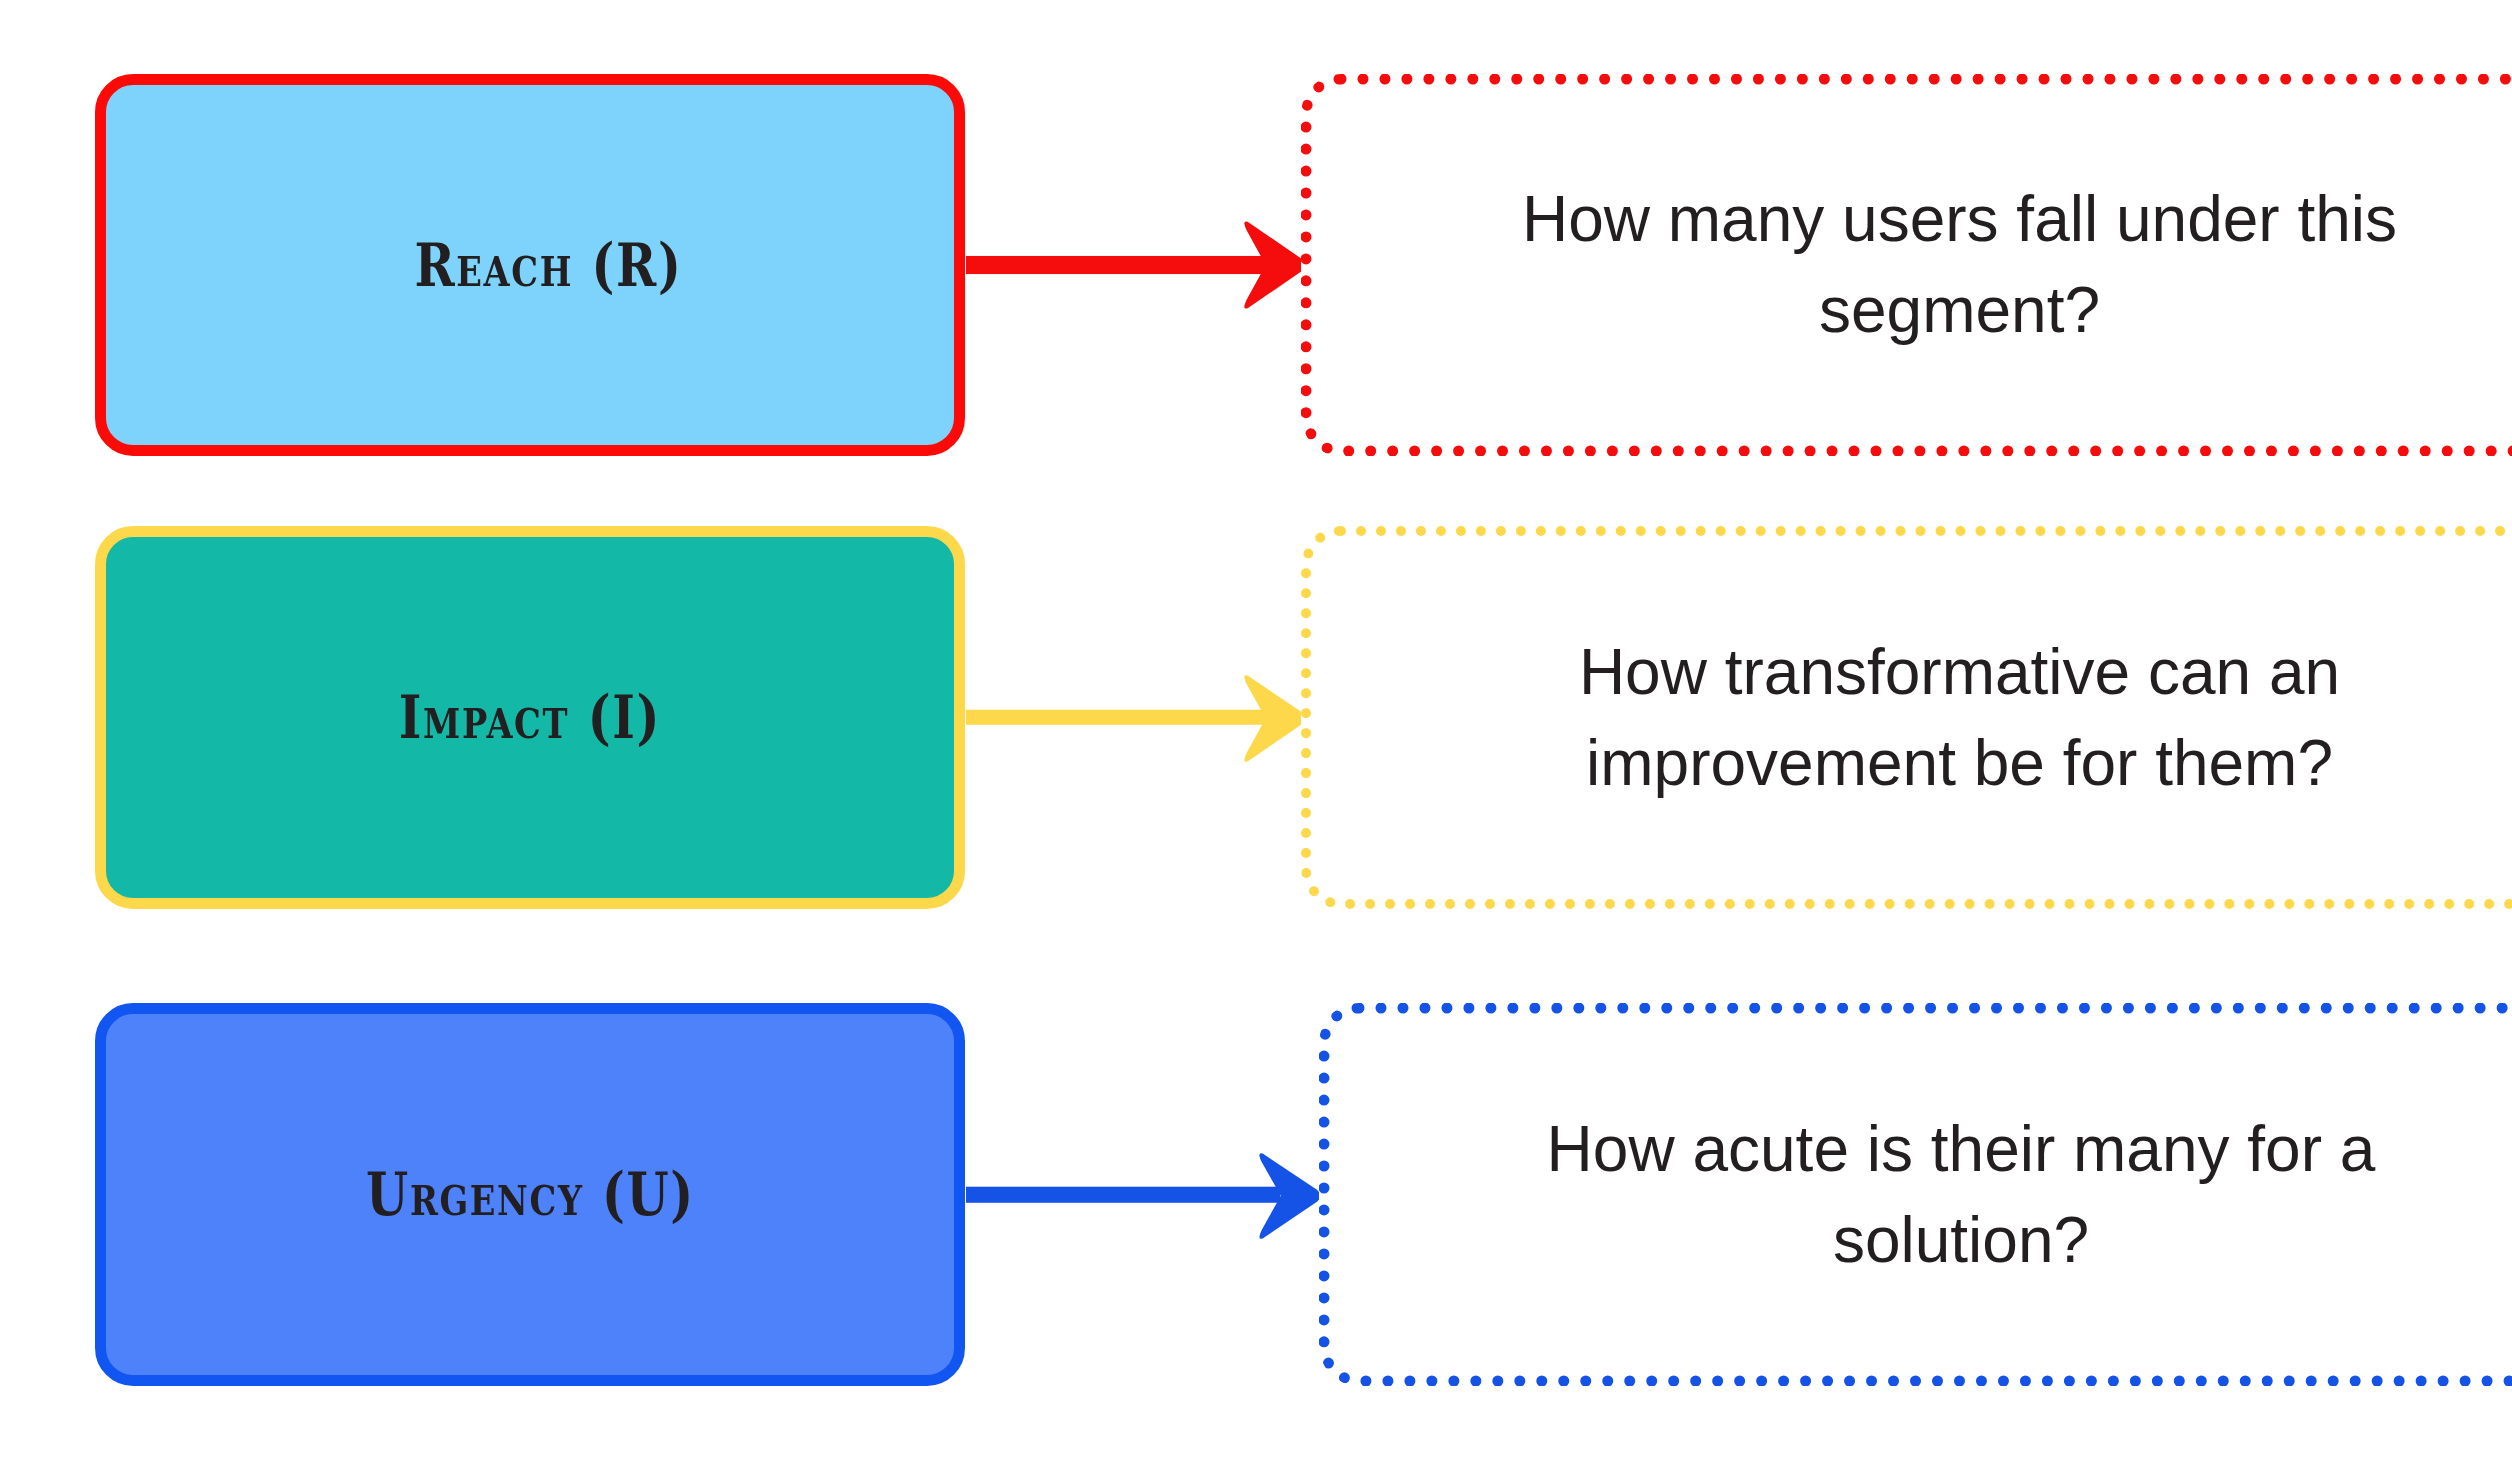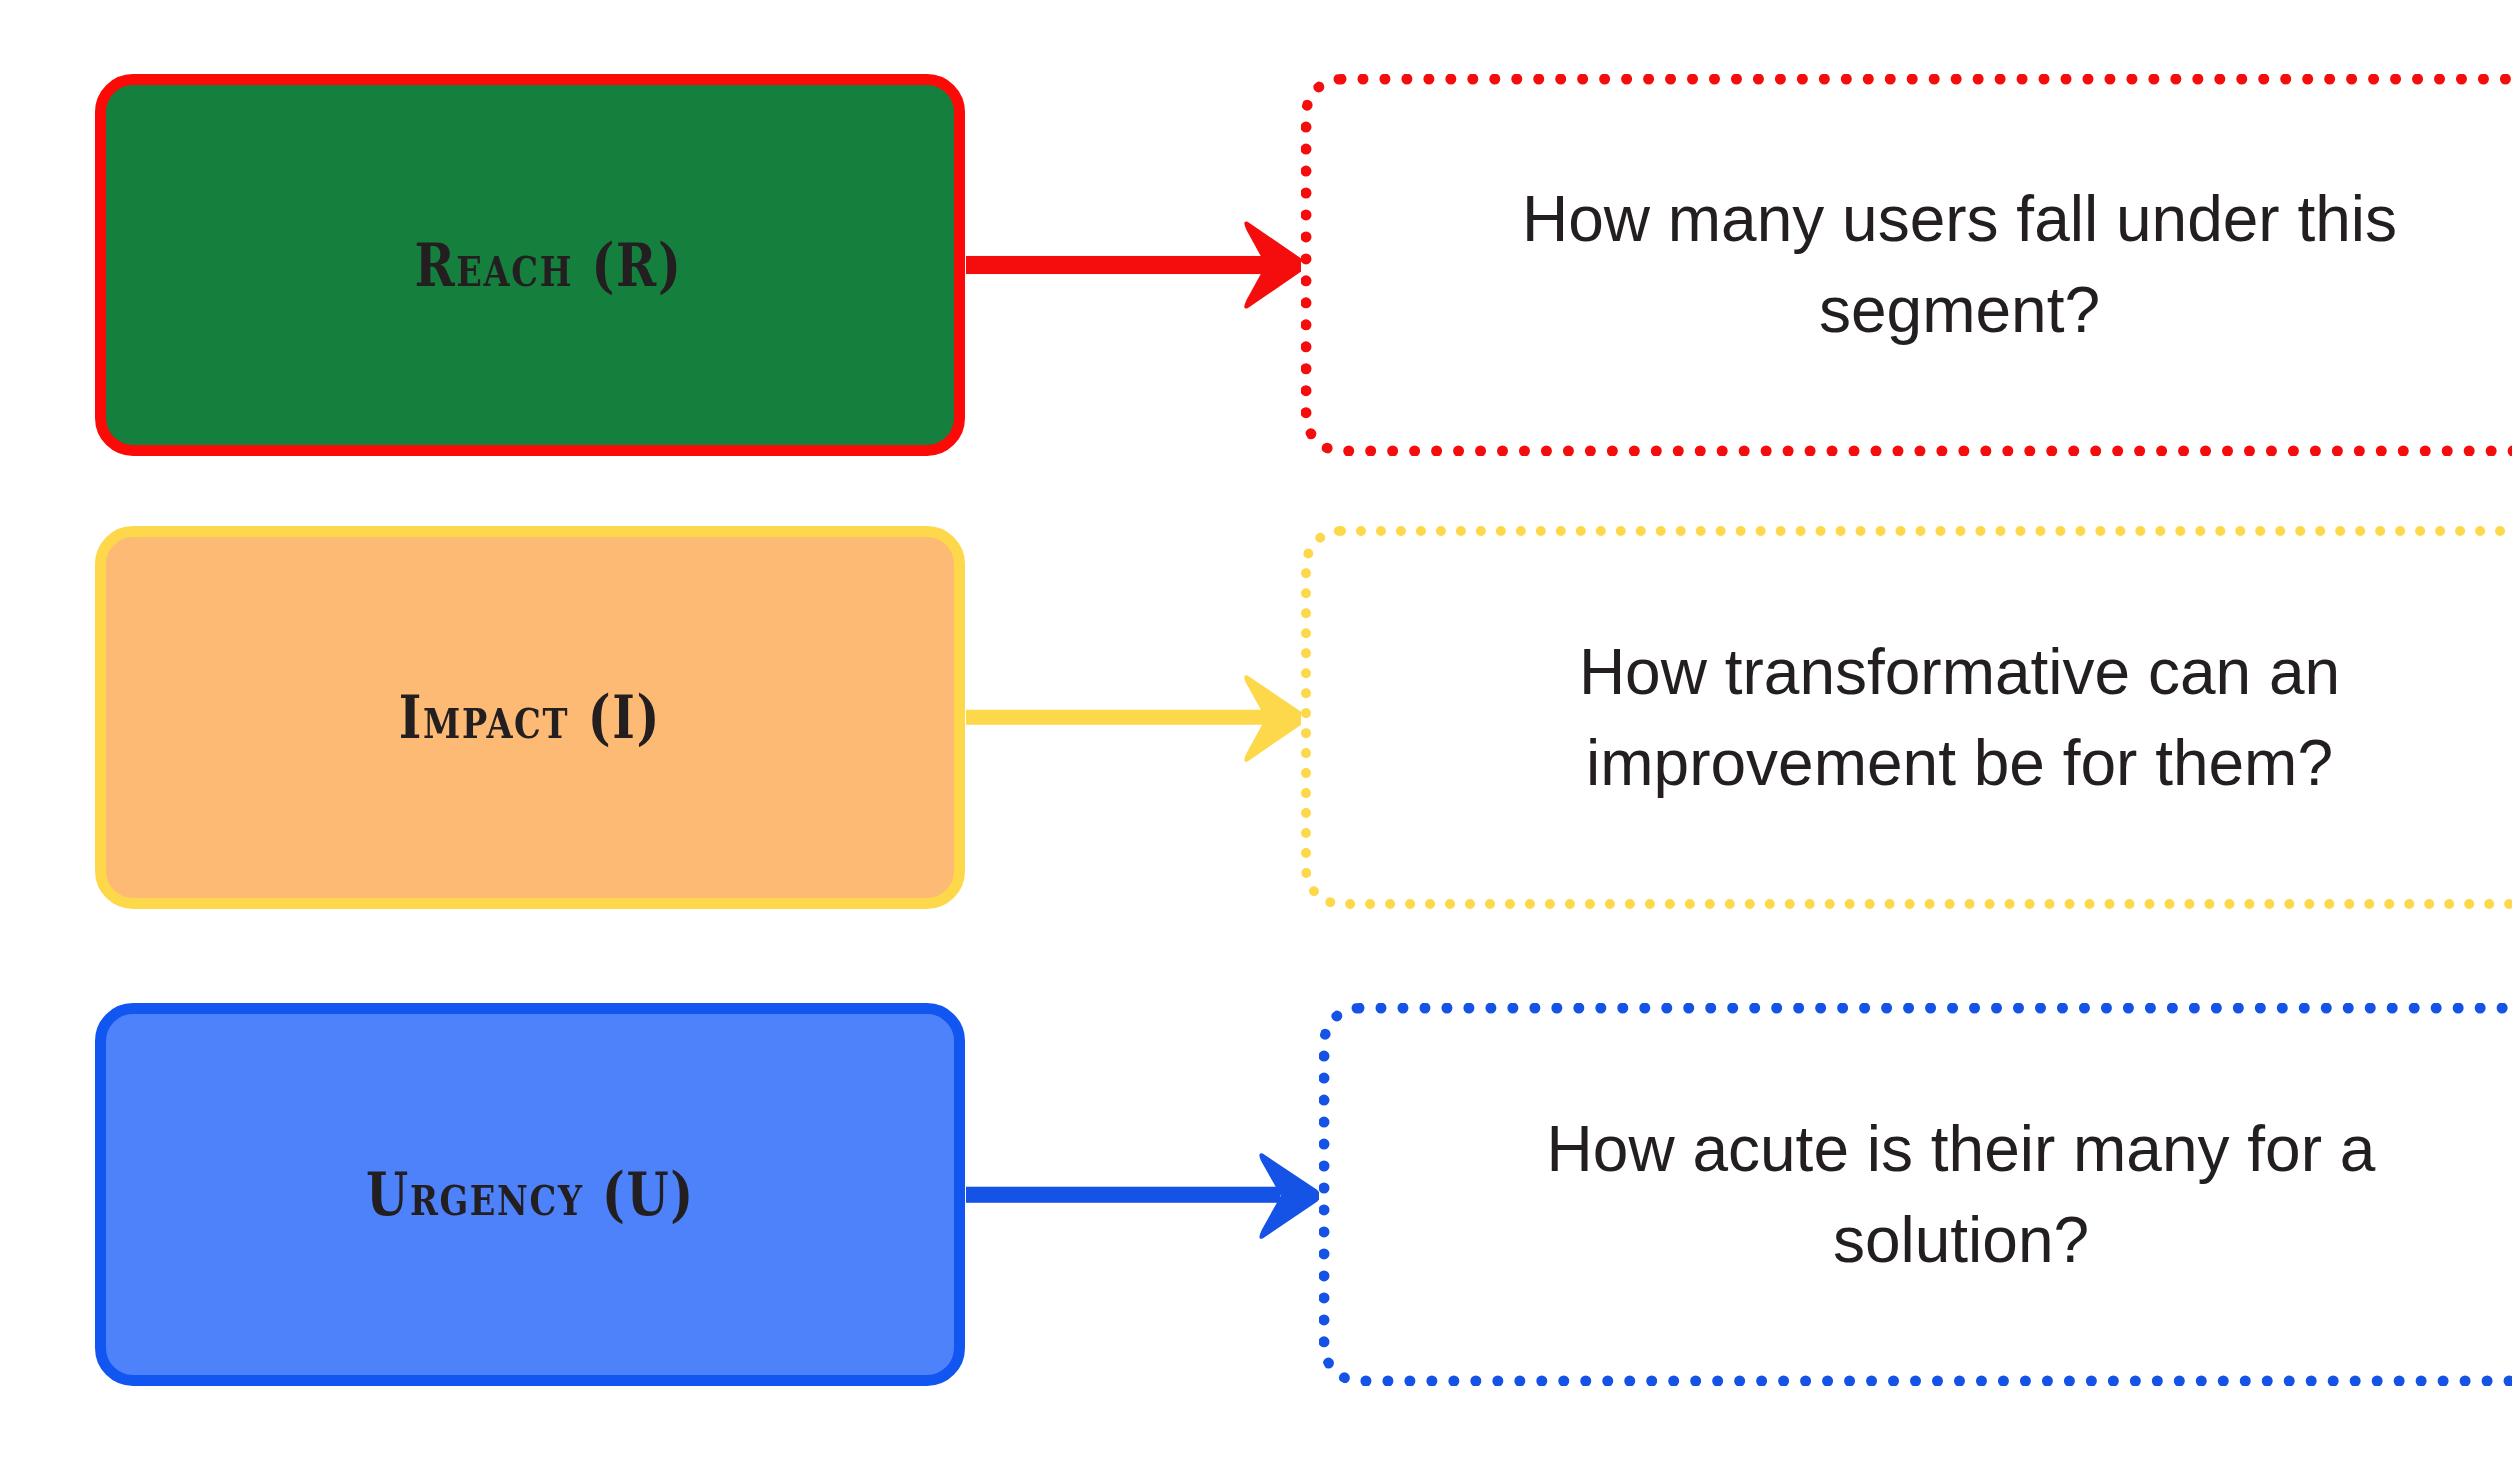--- a/index.html
+++ b/index.html
@@ -49,22 +49,22 @@
     font-variant: small-caps;
     font-size: 59px;
     letter-spacing: 2px;
     color: #231f20;
     line-height: 1;
     white-space: nowrap;
     transform: scaleX(0.82);
     transform-origin: center;
   }
 
-  .chip-reach   { background: #15803d; border-color: #FB0A07; padding-left: 36px; }
-  .chip-impact  { background: #fdba74; border-color: #FDD84B; }
+  .chip-reach   { background: #7dd3fc; border-color: #FB0A07; padding-left: 36px; }
+  .chip-impact  { background: #14b8a6; border-color: #FDD84B; }
   .chip-urgency { background: #4E82FA; border-color: #1256F2; text-align: right; }
 
   
   .connector {
     position: absolute;
     top: 0;
     left: 966px;
     width: 352px;
     height: 100%;
     overflow: visible;

